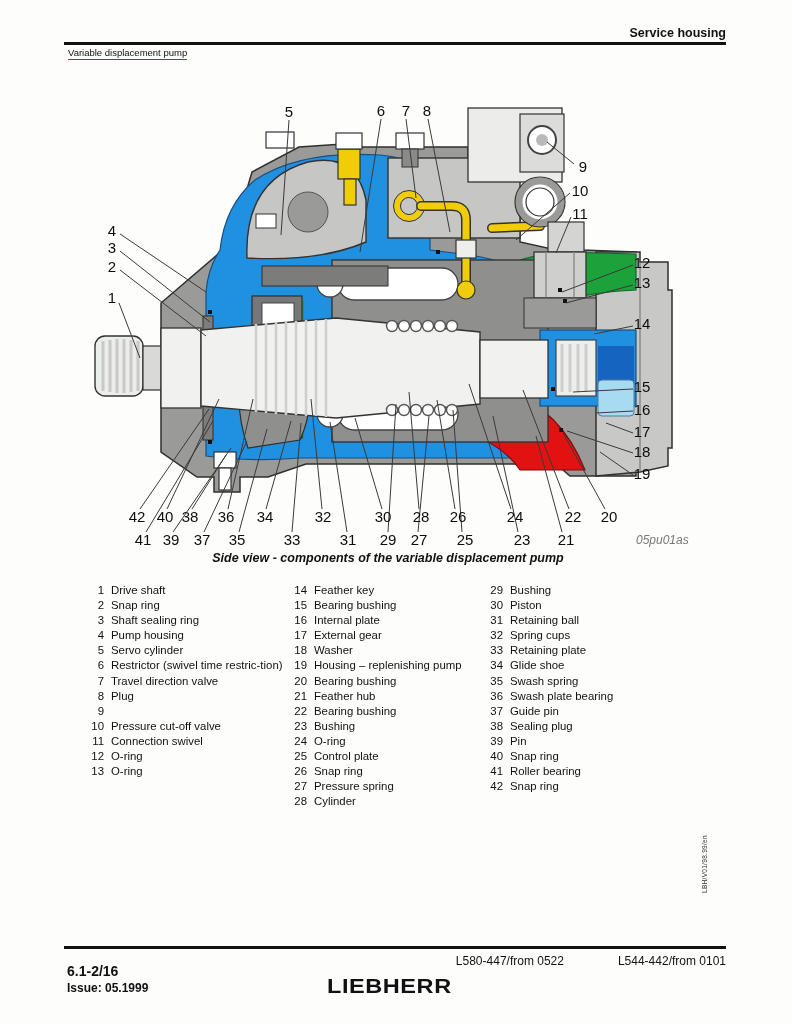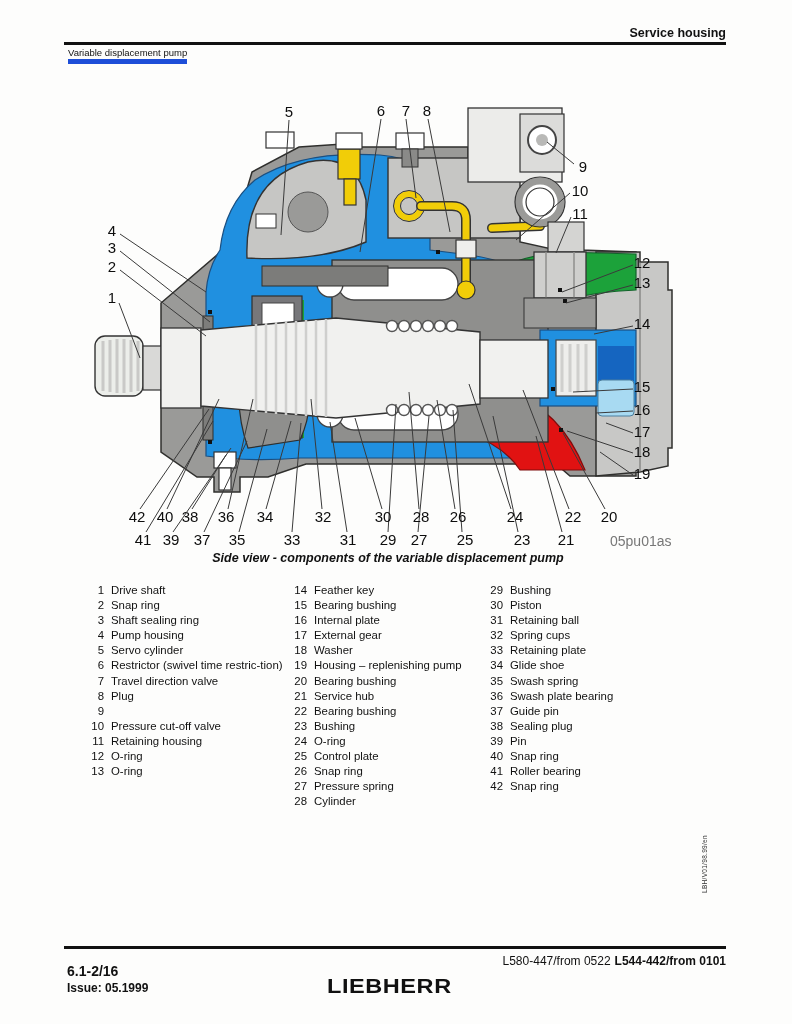--- a/index.html
+++ b/index.html
@@ -3,47 +3,47 @@
 <meta charset="utf-8">
 <style>
   html,body{margin:0;padding:0;}
   body{
     width:792px;height:1024px;position:relative;overflow:hidden;
     background:#fdfdfc;font-family:"Liberation Sans",sans-serif;color:#111;
   }
   
   .hdr-right{position:absolute;top:26px;right:66px;font-size:12.5px;font-weight:bold;}
   .hdr-rule{position:absolute;top:42px;left:64px;width:662px;height:2.5px;background:#111;}
-  .hdr-left{position:absolute;top:47px;left:68px;font-size:9.5px;border-bottom:5px solid #1d4ed8;padding-bottom:1px;}
+  .hdr-left{position:absolute;top:47px;left:68px;font-size:9.5px;border-bottom:1px solid #1d4ed8;padding-bottom:1px;}
   
   .fig-svg{position:absolute;top:0;left:0;}
   .leader{stroke:#3a3a3a;stroke-width:1;}
   .callout{font-family:"Liberation Sans",sans-serif;font-size:15px;fill:#0d0d0d;text-anchor:middle;}
-  .drawcode{position:absolute;top:533px;left:610px;font-size:14px;color:#777;}
+  .drawcode{position:absolute;top:533px;left:636px;font-size:12px;color:#777;font-style:italic;}
   .caption{position:absolute;top:551px;left:0;width:776px;text-align:center;
     font-size:12.5px;font-weight:bold;font-style:italic;}
   
   .parts{position:absolute;top:583px;left:84px;display:flex;}
   .pcol{font-size:11.4px;line-height:15.1px;}
   .pcol1{width:203px;} .pcol2{width:196px;} .pcol3{width:210px;}
   .pitem{display:flex;}
   .pnum{width:20px;text-align:right;padding-right:7px;flex:none;}
   .plbl{width:172px;}
   
   .f-rule{position:absolute;top:946px;left:64px;width:662px;height:2.5px;background:#111;}
   .f-left{position:absolute;top:962px;left:67px;line-height:17px;}
   .f-page{font-size:14px;font-weight:bold;}
   .f-page-suffix{font-size:14px;font-weight:bold;}
   .f-issue{font-size:12px;font-weight:bold;text-align:right;}
   .f-logo{position:absolute;top:974px;left:327px;font-size:21px;font-weight:800;
     letter-spacing:0.5px;transform:scaleX(1.12);transform-origin:left center;}
   .f-right{position:absolute;top:952px;right:66px;text-align:right;font-size:12px;line-height:18px;}
-  .f-row1{display:flex;gap:4px;}
+  .f-row1{display:flex;gap:16px;}
   .f-normal{font-weight:normal;}
-  .f-bold{font-weight:bold;}
+  .f-bold{font-weight:normal;margin-left:38px;}
   
   .side-code{position:absolute;top:893px;left:701px;font-size:6.5px;color:#333;
     transform:rotate(-90deg);transform-origin:0 0;white-space:nowrap;letter-spacing:0.3px;}
 </style>
 </head>
 <body>
 
 <div class="hdr-right">Service housing</div>
 <div class="hdr-rule"></div>
 <div class="hdr-left">Variable displacement pump</div>
@@ -349,21 +349,21 @@
       </div>
       <div class="pitem">
         <span class="pnum">9</span>
       </div>
       <div class="pitem">
         <span class="pnum">10</span>
         <span class="plbl">Pressure cut-off valve</span>
       </div>
       <div class="pitem">
         <span class="pnum">11</span>
-        <span class="plbl">Retaining housing</span>
+        <span class="plbl">Connection swivel</span>
       </div>
       <div class="pitem">
         <span class="pnum">12</span>
         <span class="plbl">O-ring</span>
       </div>
       <div class="pitem">
         <span class="pnum">13</span>
         <span class="plbl">O-ring</span>
       </div>
     </div>
@@ -391,21 +391,21 @@
       <div class="pitem">
         <span class="pnum">19</span>
         <span class="plbl">Housing – replenishing pump</span>
       </div>
       <div class="pitem">
         <span class="pnum">20</span>
         <span class="plbl">Bearing bushing</span>
       </div>
       <div class="pitem">
         <span class="pnum">21</span>
-        <span class="plbl">Service hub</span>
+        <span class="plbl">Feather hub</span>
       </div>
       <div class="pitem">
         <span class="pnum">22</span>
         <span class="plbl">Bearing bushing</span>
       </div>
       <div class="pitem">
         <span class="pnum">23</span>
         <span class="plbl">Bushing</span>
       </div>
       <div class="pitem">

